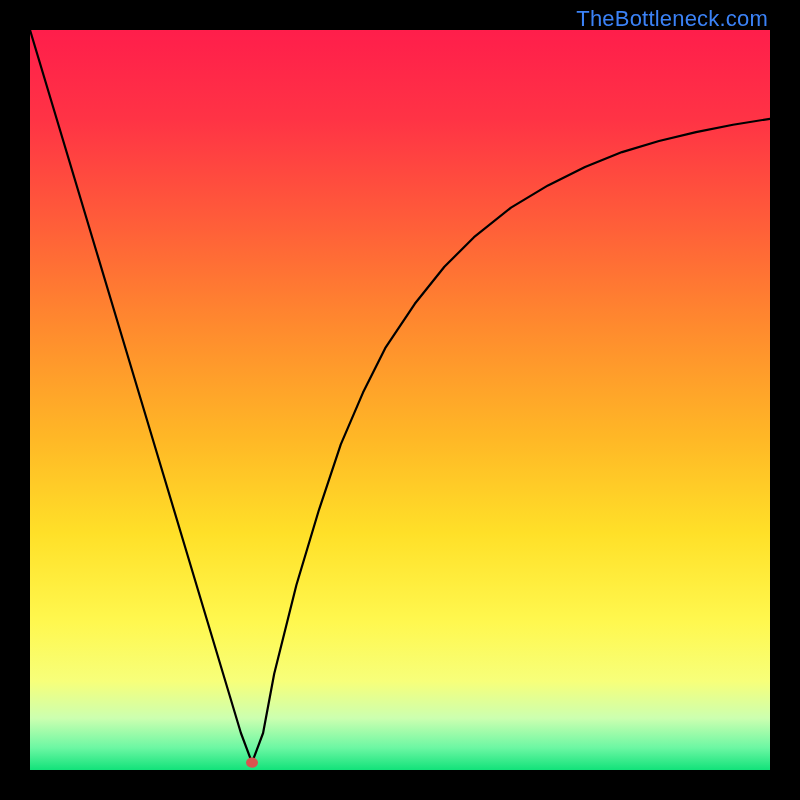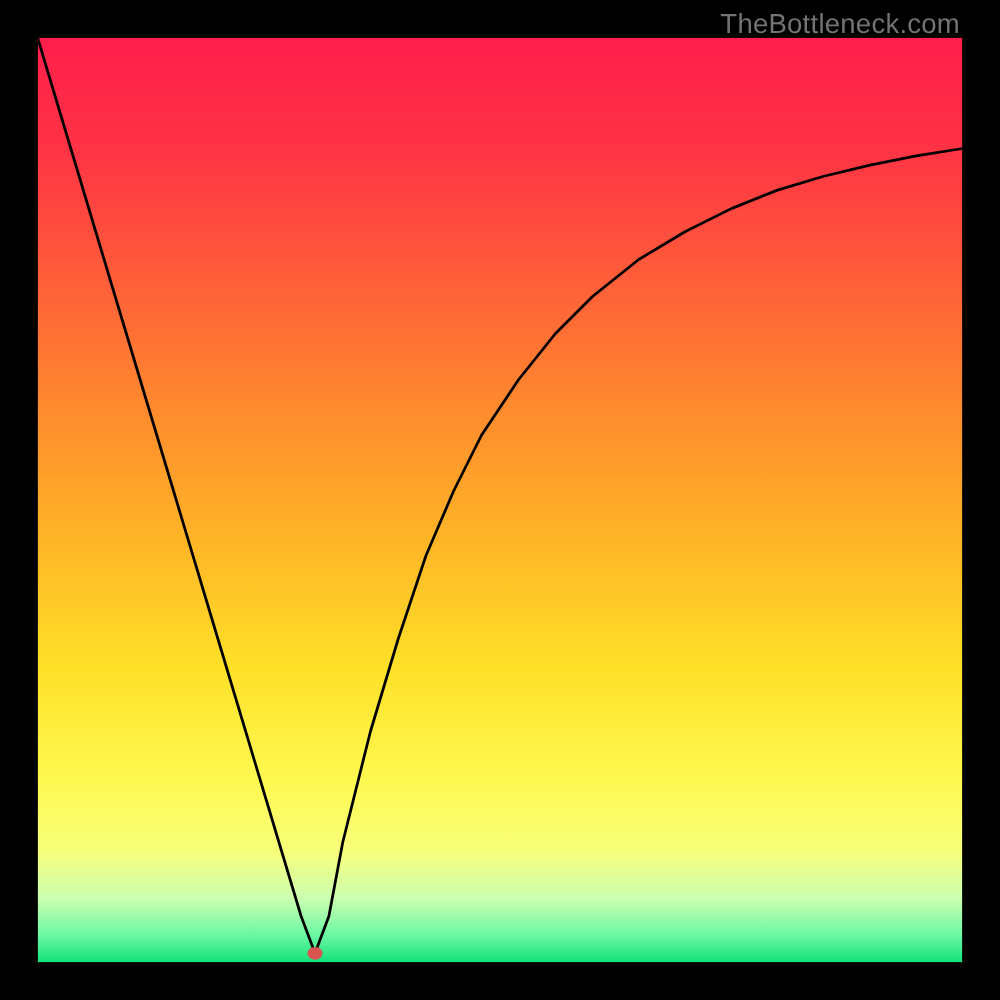--- a/index.html
+++ b/index.html
@@ -38,21 +38,21 @@
     position: absolute;
     top: 0;
     left: 0;
     width: 100%;
     height: 100%;
   }
   .watermark {
     position: absolute;
     top: 6px;
     right: 32px;
-    color: #737373;
+    color: #3b82f6;
     font-size: 22px;
     font-weight: 500;
     letter-spacing: 0.2px;
   }
 </style>
 </head>
 <body>
 
 <div class="frame">
 

